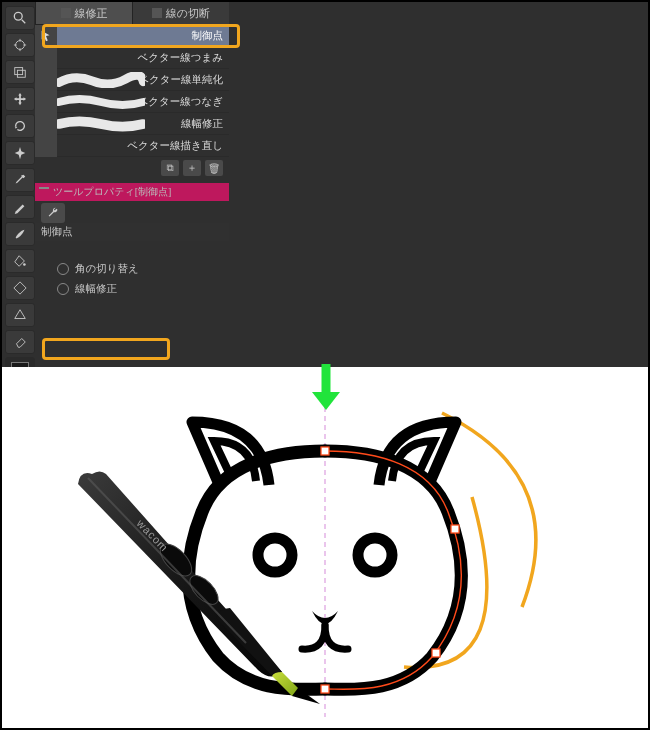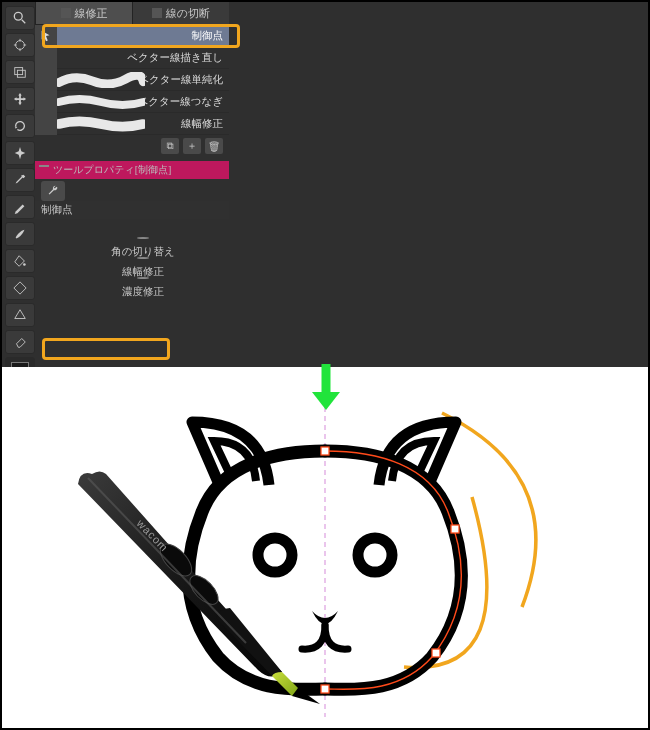--- a/index.html
+++ b/index.html
@@ -29,21 +29,21 @@
   .brushstrip { position:absolute; left:22px; top:3px; width:88px; height:16px; }
   .brushstrip svg { width:100%; height:100%;}
 
   
   .hl-row { position:absolute; border:3px solid #f1a61e; border-radius:4px; pointer-events:none; }
 
   
   .propheader { margin-top:4px; height:18px; background:#be185d; display:flex; align-items:center; padding-left:18px; font-size:10px; color:#bbb; position:relative;}
   .propheader::before{content:""; position:absolute; left:4px; top:4px; width:10px; height:2px; background:#888;}
   .subheader { height:18px; background:#303030; padding-left:6px; display:flex; align-items:center; font-size:10.5px;}
-  .proprow { height:20px; display:flex; align-items:center; padding-left:22px; gap:6px; font-size:10.5px;flex-direction:column;}
+  .proprow { height:20px; display:flex; align-items:center; padding-left:22px; gap:6px; font-size:10.5px;}
   .radio { width:12px; height:12px; border:1px solid #888; border-radius:50%; display:flex; align-items:center; justify-content:center;}
   .radio.on::after{content:"";width:7px;height:7px;background:#ddd;border-radius:50%;}
   .smbtns { height:22px; display:flex; justify-content:flex-end; gap:4px; padding-right:6px; align-items:center;}
   .smbtn { width:18px;height:16px;background:#4a4a4a;border-radius:2px;display:flex;align-items:center;justify-content:center;font-size:10px;}
   .wrench { width:24px;height:20px;background:#4a4a4a;border-radius:3px;display:flex;align-items:center;justify-content:center;margin:2px 0 0 6px;}
 
   
   .canvasarea { position:absolute; left:0; top:365px; width:646px; height:361px; background:#fff; }
   .canvasarea svg.main { position:absolute; left:0; top:0; }
   .arrow { position:absolute; left:304px; top:360px; width:40px; height:50px; z-index:5;}
@@ -150,21 +150,21 @@
         <div class="row selected">
           <div class="ico">
               <svg width="14" height="14" viewBox="0 0 16 16">
                 <path d="M3 2l9 5-4 1 2 5-2 1-2-5-3 3z" fill="#ddd"></path>
               </svg>
             </div>
           <div class="txt">制御点</div>
         </div>
         <div class="row">
           <div class="ico"></div>
-          <div class="txt">ベクター線描き直し</div>
+          <div class="txt">ベクター線つまみ</div>
         </div>
         <div class="row">
           <div class="ico"></div>
           <div class="brushstrip"><svg viewBox="0 0 100 18">
                 <path d="M2 12 Q 20 2 40 10 T 78 8 T 98 11" stroke="#e8e8e8" stroke-width="10" fill="none" stroke-linecap="round"></path>
               </svg></div>
           <div class="txt">ベクター線単純化</div>
         </div>
         <div class="row">
           <div class="ico"></div>
@@ -172,20 +172,24 @@
                 <path d="M2 9 Q 25 2 50 9 T 98 9" stroke="#e8e8e8" stroke-width="9" fill="none" stroke-linecap="round"></path>
               </svg></div>
           <div class="txt">ベクター線つなぎ</div>
         </div>
         <div class="row">
           <div class="ico"></div>
           <div class="brushstrip"><svg viewBox="0 0 100 18">
                 <path d="M2 9 Q 25 3 50 9 T 98 9" stroke="#e8e8e8" stroke-width="11" fill="none" stroke-linecap="round"></path>
               </svg></div>
           <div class="txt">線幅修正</div>
+        </div>
+        <div class="row">
+          <div class="ico"></div>
+          <div class="txt">ベクター線描き直し</div>
         </div>
       </div>
       <div class="smbtns">
         <div class="smbtn">⧉</div>
         <div class="smbtn">＋</div>
         <div class="smbtn">🗑</div>
       </div>
 
       <div class="propheader">
           <span>ツールプロパティ[制御点]</span>
@@ -199,24 +203,20 @@
           <span>制御点</span>
         </div>
       <div style="height:18px;"></div>
       <div class="proprow">
           <div class="radio"></div>
           <span>角の切り替え</span>
         </div>
       <div class="proprow">
           <div class="radio"></div>
           <span>線幅修正</span>
-        </div>
-      <div class="proprow">
-          <div class="radio"></div>
-          <span>濃度修正</span>
         </div>
     </div>
 
     <div class="hl-row" style="left:40px; top:22px; width:198px; height:24px;"></div>
     <div class="hl-row" style="left:40px; top:336px; width:128px; height:22px;"></div>
   </div>
 
   <svg class="arrow" viewBox="0 0 40 50">
     <line x1="20" y1="2" x2="20" y2="32" stroke="#21e43b" stroke-width="9"></line>
     <path d="M6 30 L20 48 L34 30 Z" fill="#21e43b"></path>

